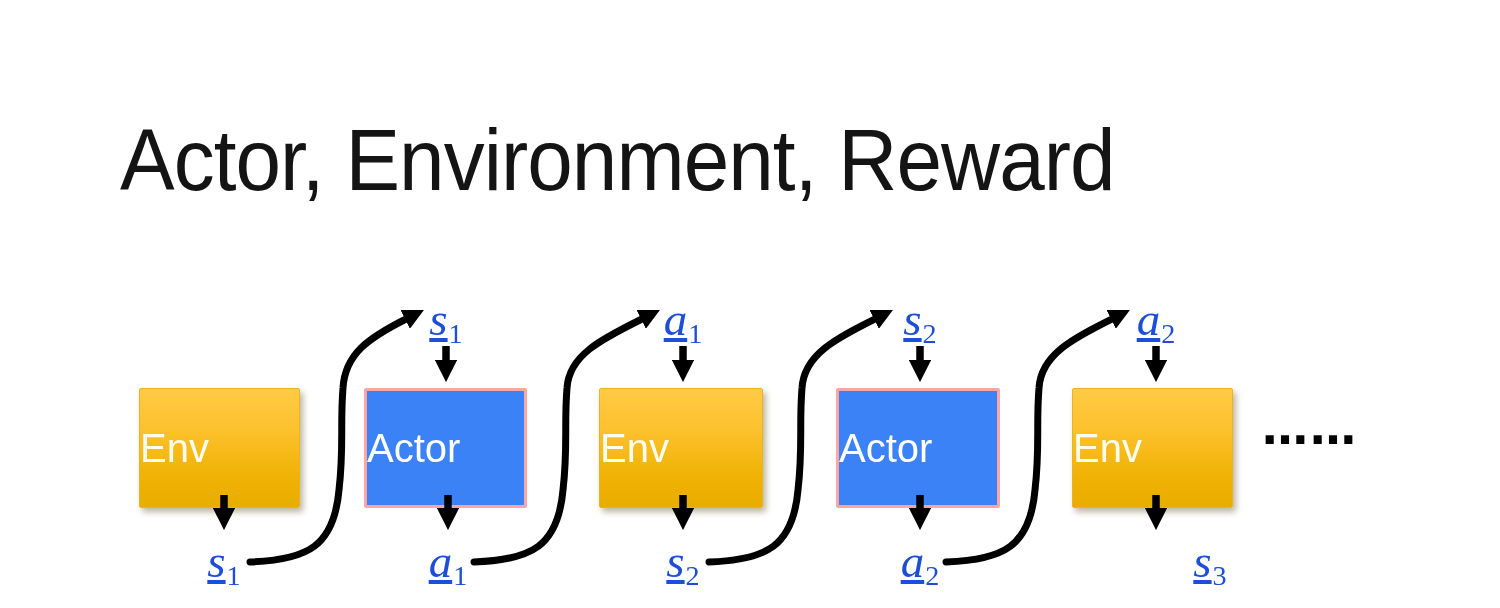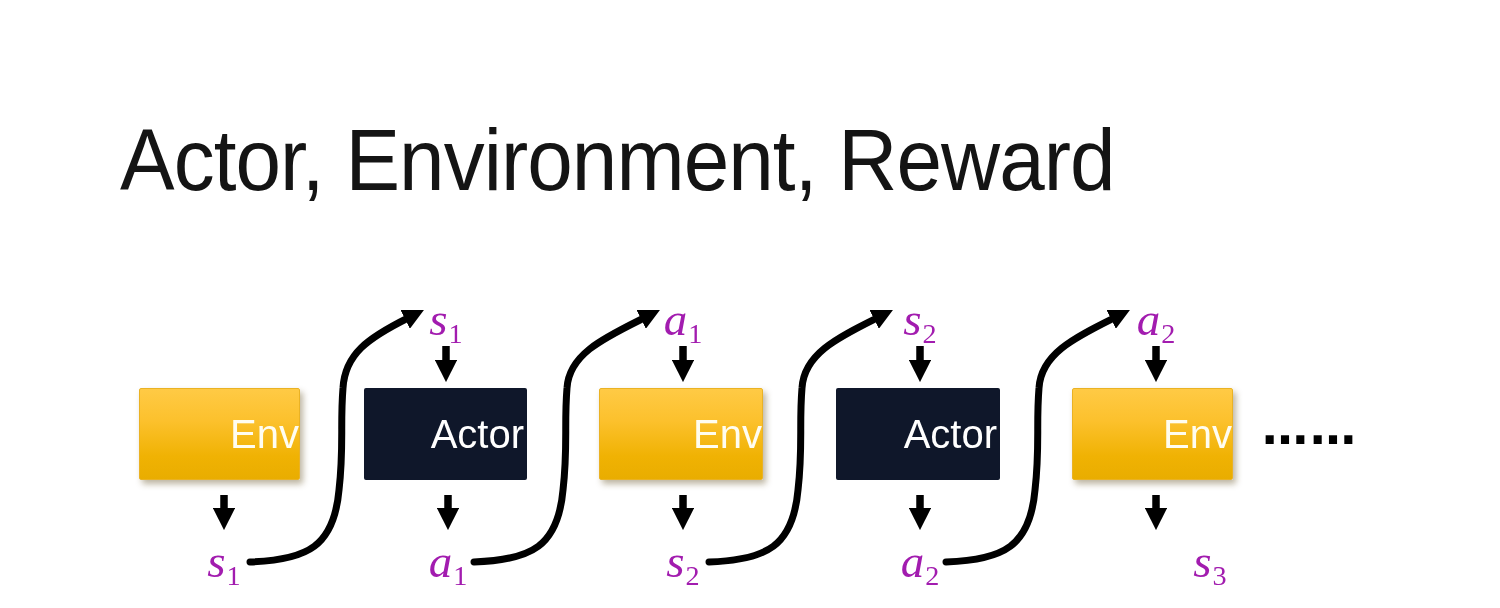--- a/index.html
+++ b/index.html
@@ -26,56 +26,57 @@
     letter-spacing: -1px;
     transform: scaleX(0.93);
     transform-origin: left top;
     white-space: nowrap;
   }
 
   
   .box {
     position: absolute;
     top: 388px;
-    height: 92px;
+    height: 120px;
     box-sizing: border-box;
     display: flex;
     align-items: center;
-    justify-content: flex-end;
+    justify-content: flex-start;
     font-size: 40px;
     line-height: 1;
     border-radius: 2px;
   }
   .box.env {
     background: linear-gradient(180deg, #ffca45 0%, #fcc12d 35%, #f0b203 75%, #e9ad00 100%);
     border: 1px solid #eab224;
     color: #fffdf0;
     box-shadow: 3px 4px 6px rgba(90, 70, 20, 0.40);
   }
   .box.actor {
-    background: #0f172a;
-    border: 3px solid #0f172a;
+    background: #3b82f6;
+    border: 3px solid #fca5a5;
     color: #ffffff;
   }
   #env-1   { left: 139px;  width: 161px; }
   #actor-1 { left: 364px;  width: 163px; }
   #env-2   { left: 599px;  width: 164px; }
   #actor-2 { left: 836px;  width: 164px; }
   #env-3   { left: 1072px; width: 161px; }
 
   
   .mlabel {
     position: absolute;
     transform: translateX(-50%);
     font-family: "Liberation Serif", "DejaVu Serif", serif;
     font-style: italic;
     font-size: 47px;
     line-height: 1;
-    color: #a21caf;
+    color: #1d4ed8;
     white-space: nowrap;
+    text-decoration: underline;
   }
   .mlabel sub {
     font-style: normal;
     font-size: 0.60em;
     vertical-align: -0.28em;
     margin-left: 1px;
     line-height: 0;
   }
   .mlabel.toprow { top: 296px; }
   .mlabel.bottomrow { top: 538px; }

